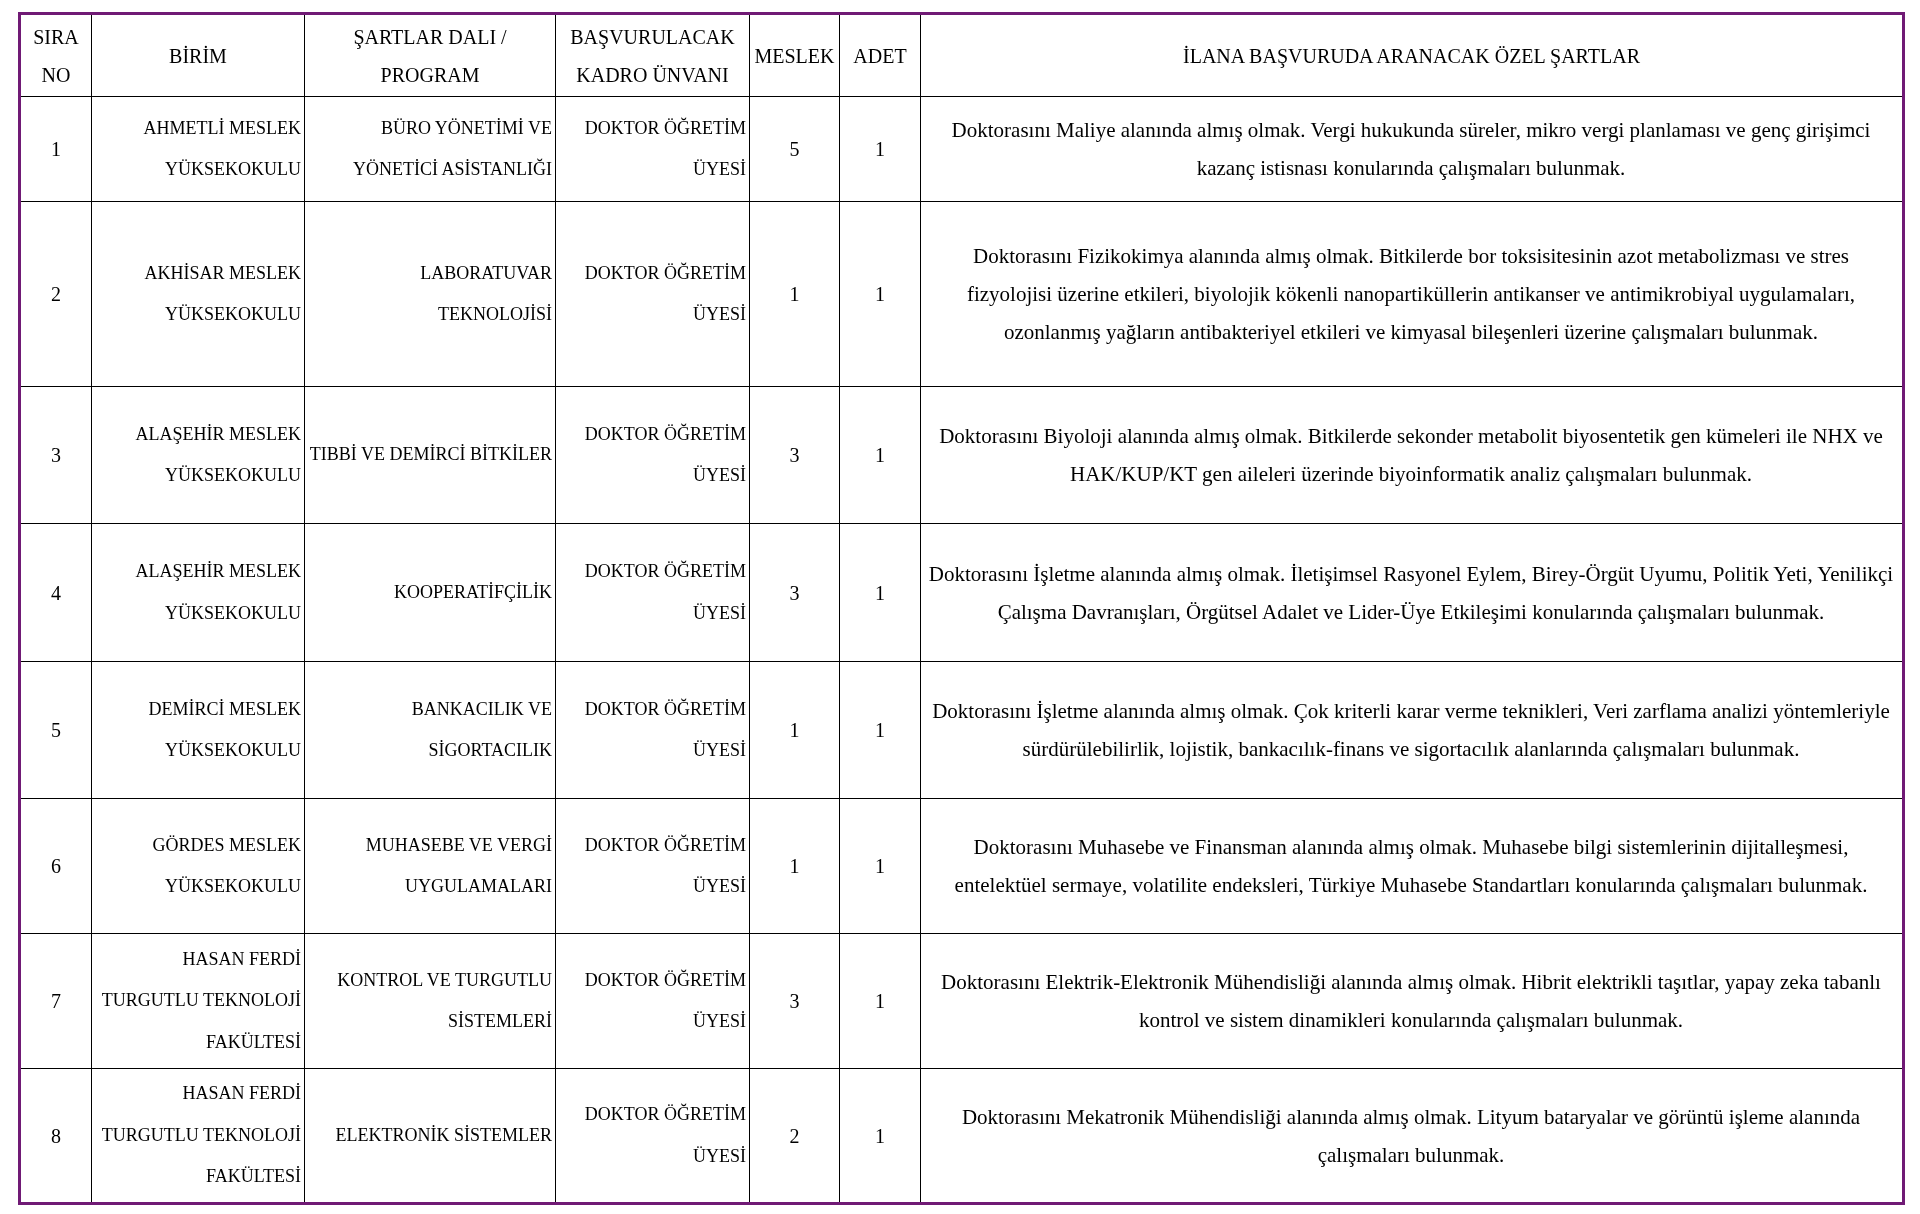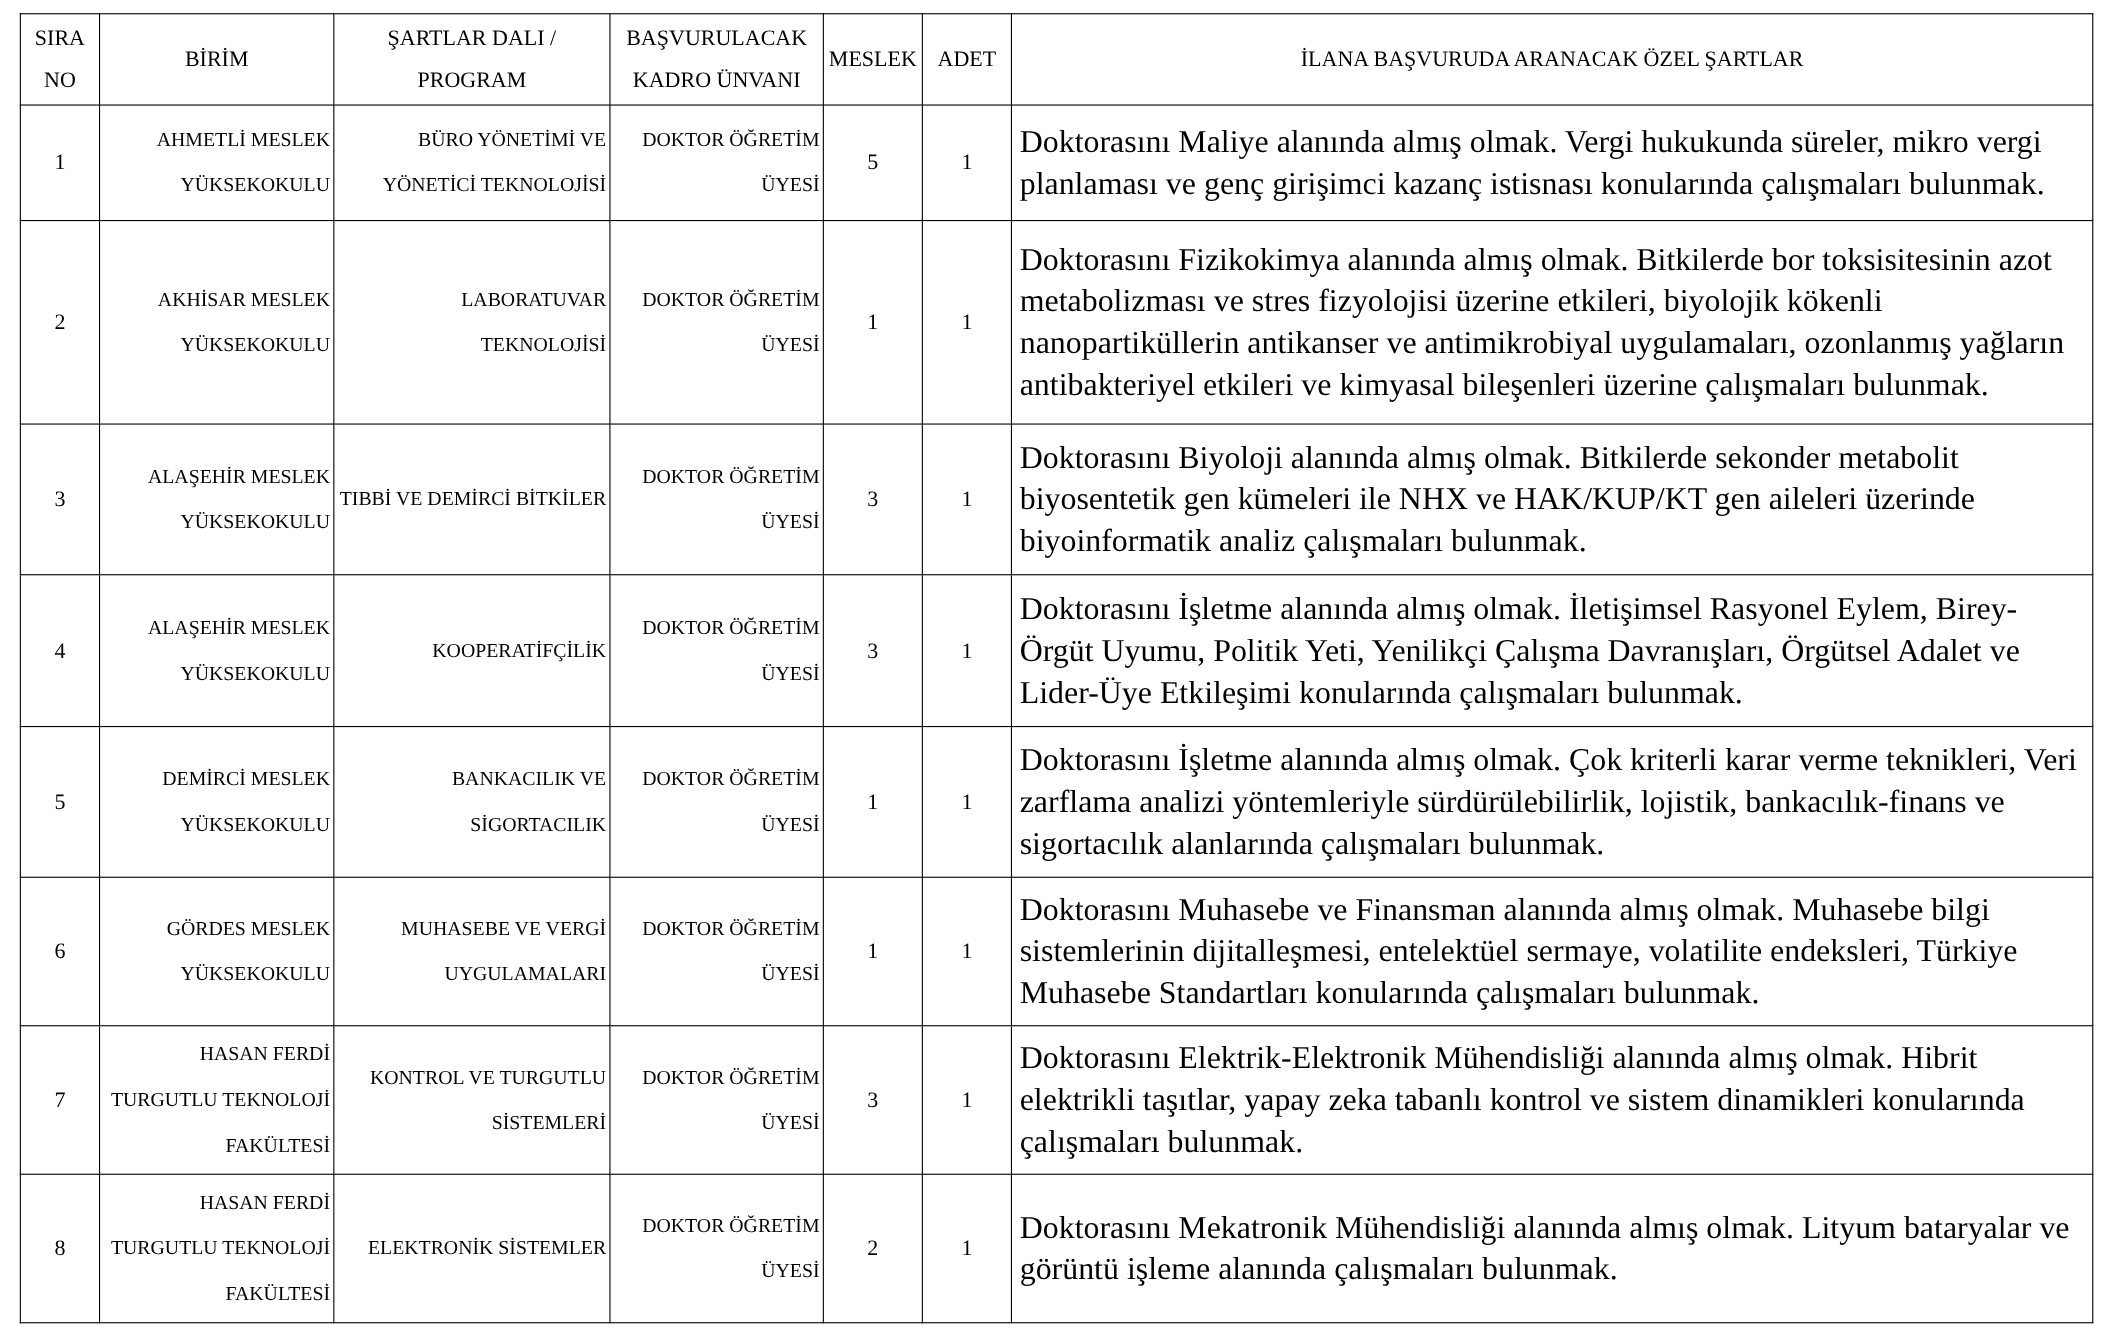--- a/index.html
+++ b/index.html
@@ -13,21 +13,21 @@
     width: 1920px;
     height: 1214px;
     background: #ffffff;
     box-sizing: border-box;
     padding: 12px 18px;
   }
   table.jobs {
     border-collapse: collapse;
     table-layout: fixed;
     width: 1884px;
-    border: 1px solid #701a75;
+    border: 3px solid #701a75;
   }
   table.jobs th, table.jobs td {
     border: 1.5px solid #000000;
     vertical-align: middle;
     box-sizing: border-box;
     overflow: hidden;
   }
   thead tr { height: 83px; }
   tbody tr:nth-of-type(1) { height: 105px; }
   tbody tr:nth-of-type(2) { height: 185px; }
@@ -50,22 +50,22 @@
     line-height: 2.3;
     padding: 2px 3px;
   }
   td.num {
     font-size: 20px;
     text-align: center;
     line-height: 1.4;
     padding: 2px;
   }
   td.sartlar {
-    font-size: 29px;
-    text-align: left;
+    font-size: 21px;
+    text-align: center;
     line-height: 38px;
     padding: 4px 8px 4px 7px;
   }
   col.c-sira   { width: 72px; }
   col.c-birim  { width: 213px; }
   col.c-prog   { width: 251px; }
   col.c-kadro  { width: 194px; }
   col.c-derece { width: 90px; }
   col.c-adet   { width: 81px; }
   col.c-sart   { width: 983px; }
@@ -92,21 +92,21 @@
         <th>BAŞVURULACAK KADRO ÜNVANI</th>
         <th>MESLEK</th>
         <th>ADET</th>
         <th>İLANA BAŞVURUDA ARANACAK ÖZEL ŞARTLAR</th>
       </tr>
     </thead>
     <tbody id="table-body">
         <tr>
           <td class="num">1</td>
           <td class="center">AHMETLİ MESLEK YÜKSEKOKULU</td>
-          <td class="center">BÜRO YÖNETİMİ VE YÖNETİCİ TEKNOLOJİSİ</td>
+          <td class="center">BÜRO YÖNETİMİ VE YÖNETİCİ ASİSTANLIĞI</td>
           <td class="center">DOKTOR ÖĞRETİM ÜYESİ</td>
           <td class="num">5</td>
           <td class="num">1</td>
           <td class="sartlar">Doktorasını Maliye alanında almış olmak. Vergi hukukunda süreler, mikro vergi planlaması ve genç girişimci kazanç istisnası konularında çalışmaları bulunmak.</td>
         </tr>
         <tr>
           <td class="num">2</td>
           <td class="center">AKHİSAR MESLEK YÜKSEKOKULU</td>
           <td class="center">LABORATUVAR TEKNOLOJİSİ</td>
           <td class="center">DOKTOR ÖĞRETİM ÜYESİ</td>

